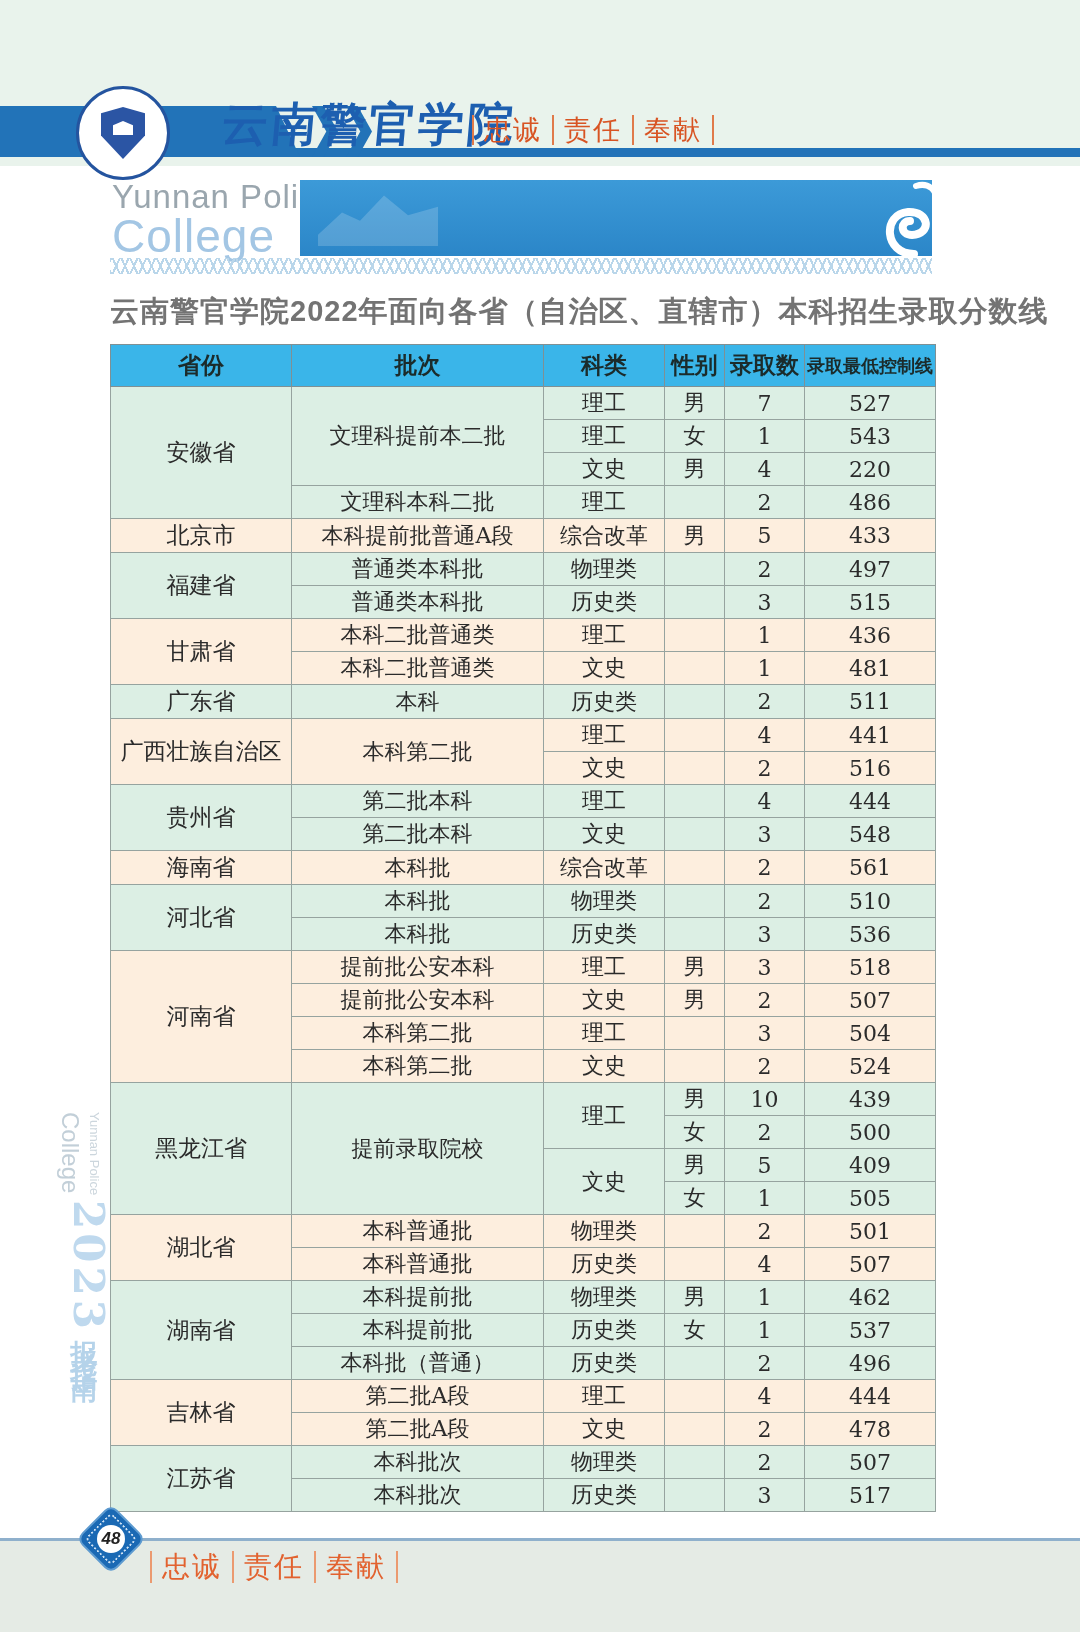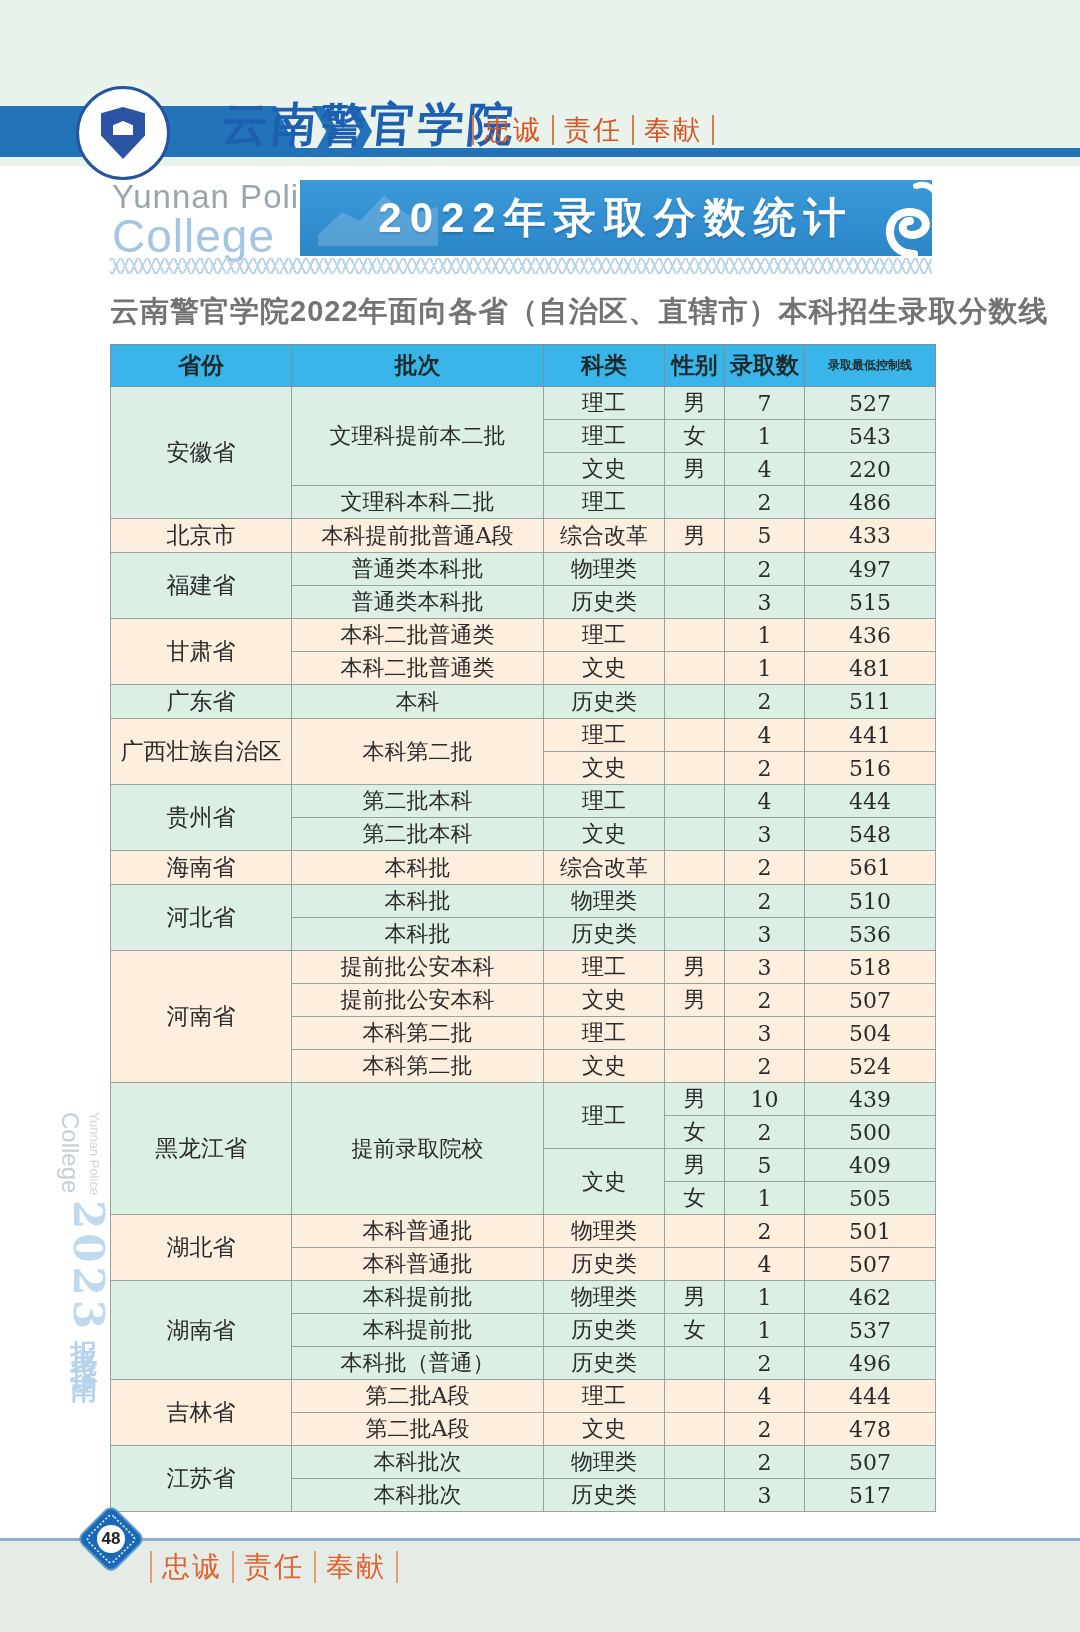--- a/index.html
+++ b/index.html
@@ -51,21 +51,21 @@
   .subtitle { position:absolute; left:110px; top:292px; width:825px; font-size:29px; font-weight:bold;
             color:#737373; letter-spacing:1px; white-space:nowrap; }
 
   
   table.score { position:absolute; left:110px; top:344px; width:825px; border-collapse:collapse;
             font-family:"DejaVu Serif", serif; table-layout:fixed; }
   .score col.c-prov{width:181px;} .score col.c-batch{width:252px;} .score col.c-subj{width:121px;}
   .score col.c-gen{width:60px;} .score col.c-cnt{width:80px;} .score col.c-min{width:131px;}
   .score th { background:#3ab5e9; color:#1b2b2b; font-family:"Liberation Sans", sans-serif;
             font-weight:bold; font-size:23px; height:42px; border:1px solid #7f9094; white-space:nowrap; }
-  .score th.small { font-size:12px; letter-spacing:0; }
+  .score th.small { font-size:18px; letter-spacing:0; }
   .score td { border:1px solid #96a39f; text-align:center; font-size:22px; color:#2b2b2b;
             height:32px; padding:1px 2px; white-space:nowrap; }
   .score tr.green td { background:#dcefe4; }
   .score tr.peach td { background:#fdeede; }
   .score td.prov { font-size:23px;margin-top:36px; }
 
   
   .side { position:absolute; writing-mode:vertical-rl; color:#c4dbee; }
   .side-eng { left:58px; top:1112px; font-size:24px; line-height:1.0; color:#c2cfd8; }
   .side-eng .sm { font-size:13px; color:#ccd6dd; }
@@ -76,21 +76,21 @@
   
   .footer-band { position:absolute; left:0; top:1541px; width:1080px; height:91px; background:#e5ebe5; }
   .footer-line { position:absolute; left:0; top:1538px; width:1080px; height:3px; background:#8fb0cc; }
   .badge { position:absolute; left:86px; top:1514px; width:50px; height:50px; }
   .badge .dia { position:absolute; left:0; top:0; width:50px; height:50px; background:#1a69b4;
             transform:rotate(45deg); border-radius:9px; border:2px solid #5e9bd0; }
   .badge .dia2 { position:absolute; left:6px; top:6px; width:38px; height:38px; background:transparent;
             transform:rotate(45deg); border:2px dotted #cfe2f4; border-radius:6px; }
   .badge .num { position:absolute; left:11px; top:11px; width:28px; height:28px; border-radius:50%;
             background:#ffffff; display:flex; align-items:center; justify-content:center;
-            font-size:17px; font-weight:bold; color:#222222; }
+            font-size:17px; font-weight:bold; color:#222222;font-style:italic; }
   .slogans-bottom { left:140px; top:1548px; }
   .slogans-bottom .bar { height:32px; background:#eb9a70; }
   .slogans-bottom .word { font-size:28px; color:#e2622f; }
 </style>
 </head>
 <body>
 
 <div class="page">
 
   <div class="top-band"></div>
@@ -115,21 +115,20 @@
     <span class="bar"></span>
   </div>
 
   <div class="eng-name">
     <div class="eng-line1">Yunnan Police</div>
     <div class="eng-line2">College</div>
   </div>
 
   <div class="banner">
     <div class="wm1"></div>
-    <span class="banner-title">2022年录取分数统计</span>
     <svg class="cloud" width="92" height="92" viewBox="0 0 92 92">
       <path d="M60 82 C30 82 28 42 54 40 C76 39 78 62 58 63 C46 63 46 49 56 49" fill="none" stroke="#ffffff" stroke-width="8" stroke-linecap="round"></path>
       <path d="M62 14 C74 10 84 18 82 30" fill="none" stroke="#ffffff" stroke-width="6" stroke-linecap="round"></path>
       <circle cx="84" cy="40" r="5" fill="#ffffff"></circle>
     </svg>
   </div>
 
   <div class="zigzag"></div>
 
   <div class="subtitle">云南警官学院2022年面向各省（自治区、直辖市）本科招生录取分数线</div>

